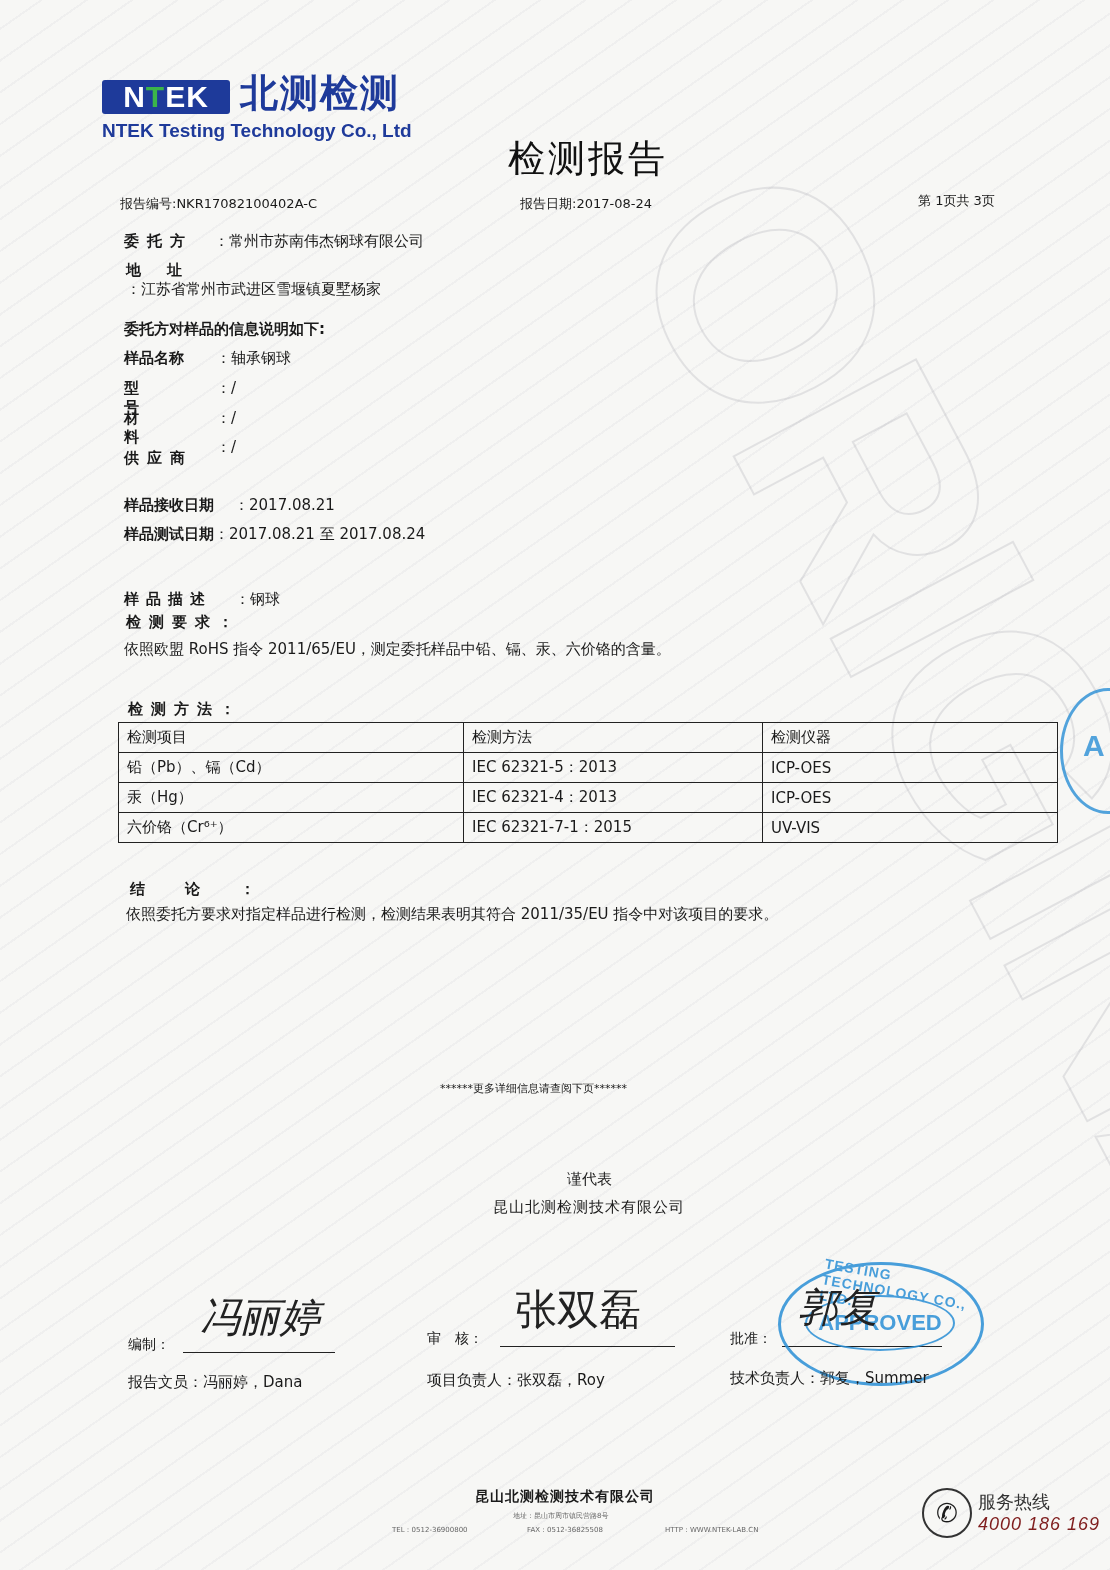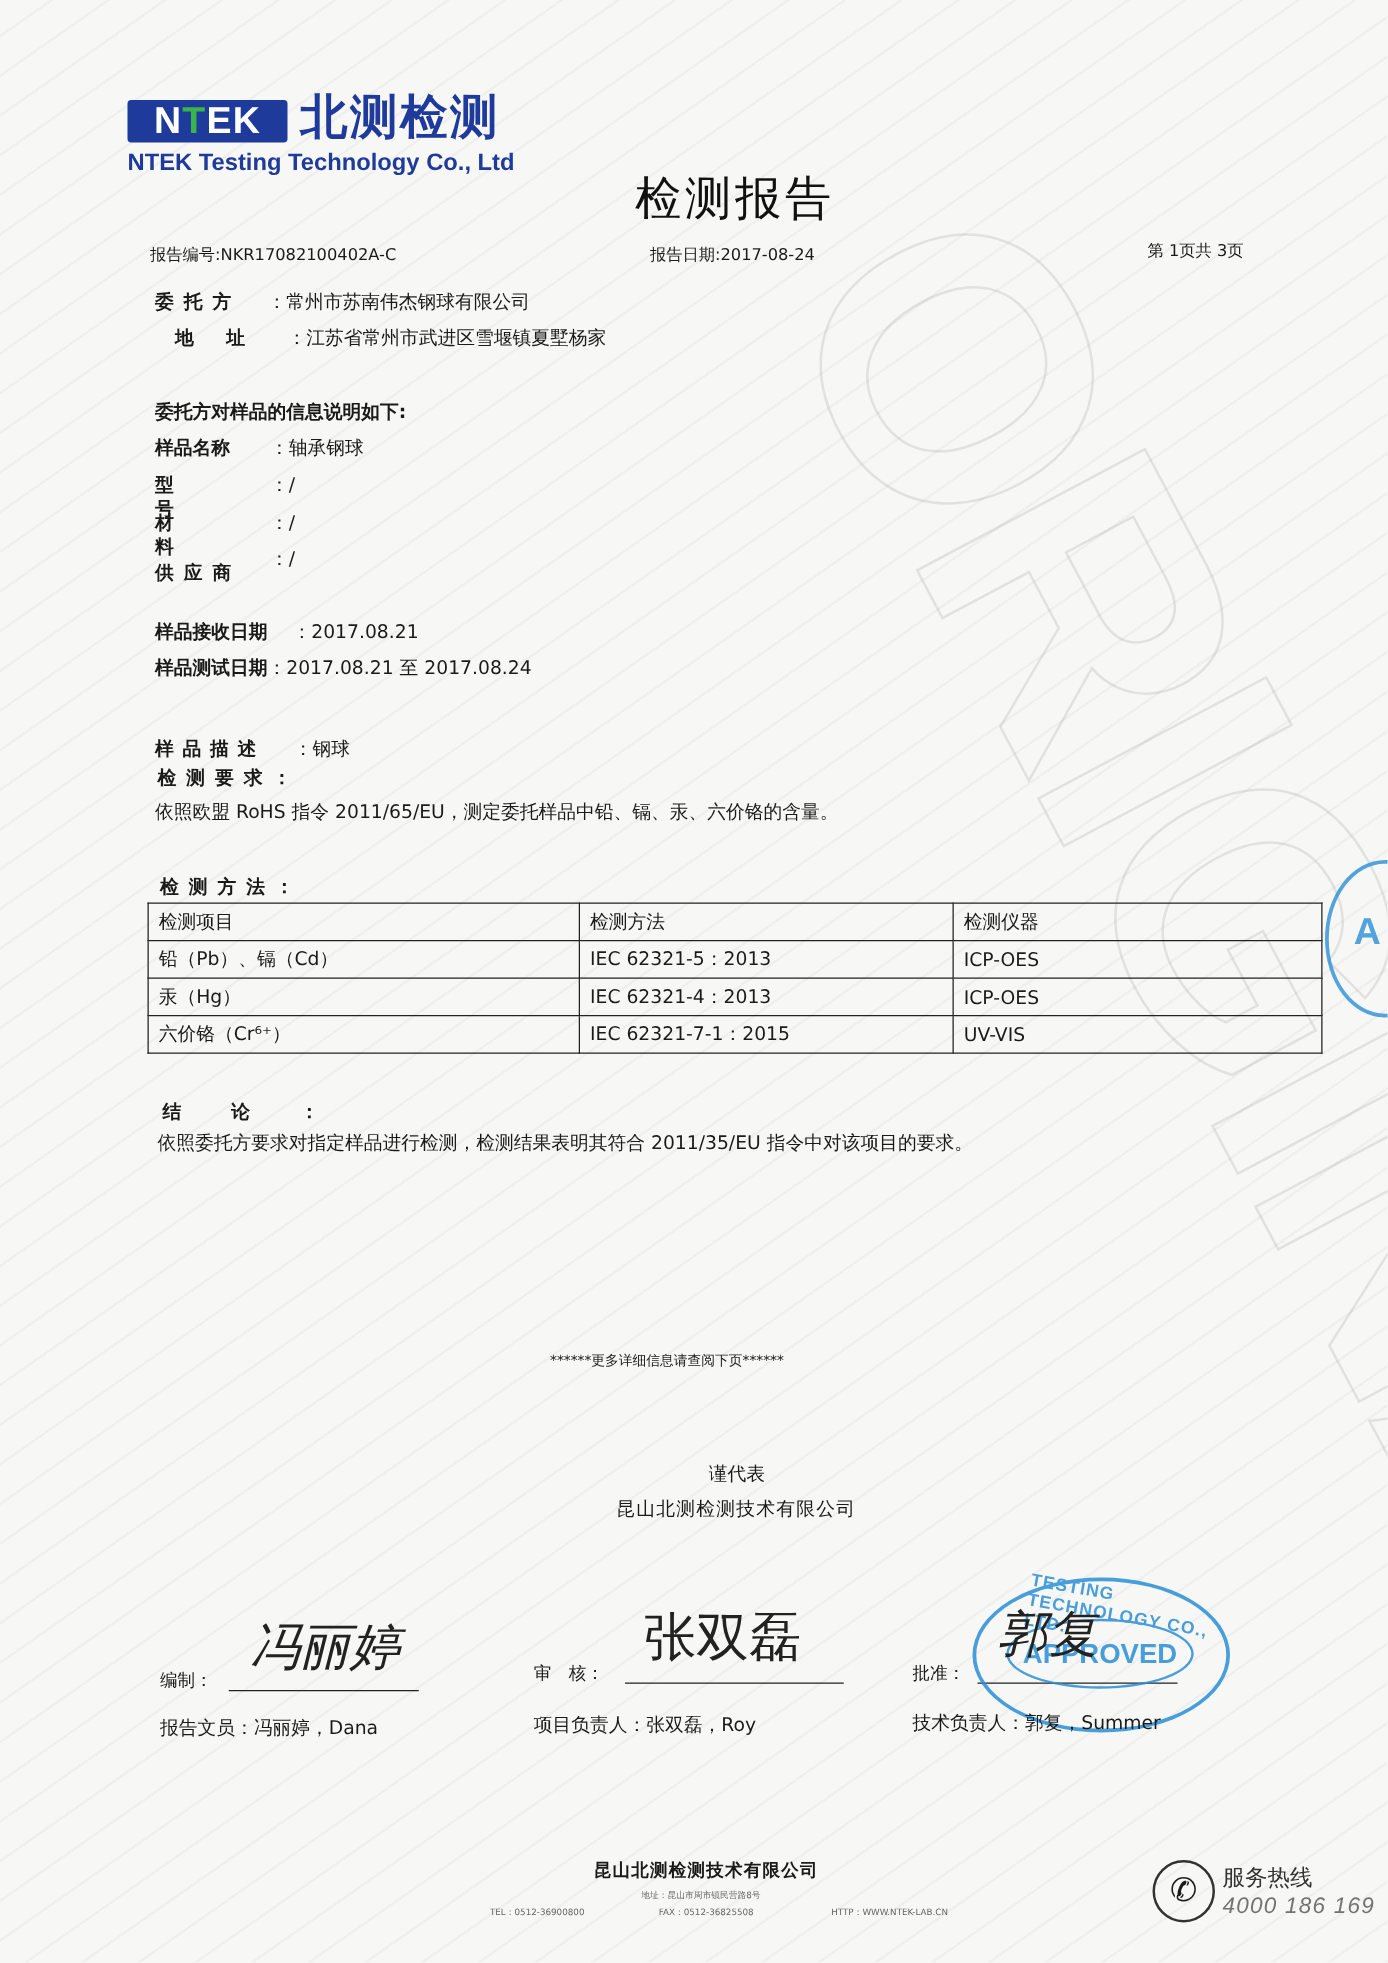--- a/index.html
+++ b/index.html
@@ -94,21 +94,21 @@
     left: 475px; top: 1488px; font-size: 14px; font-weight: bold; letter-spacing: 1px;
   }
   .footer-small { font-size: 7px; color: #666; }
   .hotline-icon {
     left: 922px; top: 1488px; width: 46px; height: 46px;
     border: 2px solid #333; border-radius: 50%;
     display: flex; align-items: center; justify-content: center; font-size: 26px;
   }
   .hotline-label { left: 978px; top: 1490px; font-size: 18px; color: #333; }
   .hotline-number {
-    left: 978px; top: 1514px; font-size: 18px; color: #737373; font-style: italic;
+    left: 978px; top: 1514px; font-size: 18px; color: #7f1d1d; font-style: italic;
     font-family: "Liberation Sans", sans-serif; letter-spacing: 1px;
   }
 </style>
 </head>
 <body>
 
 <div class="watermark-pattern"></div>
 <div class="watermark-original">ORIGINAL</div>
 
 <div class="abs logo-box">
@@ -121,21 +121,21 @@
 <div class="abs doc-title">检测报告</div>
 
 <div class="abs meta" style="left:120px;">报告编号:NKR17082100402A-C</div>
 <div class="abs meta" style="left:520px;">报告日期:2017-08-24</div>
 <div class="abs meta" style="left:918px; top:192px;">第 1页共 3页</div>
 
 <div class="abs field-row" style="left:124px; top:232px;">
   <span class="lbl spaced" style="width:90px;">委托方</span>
   <span>：常州市苏南伟杰钢球有限公司</span>
 </div>
-<div class="abs field-row" style="left:140px; top:261px;">
+<div class="abs field-row" style="left:126px; top:261px;flex-direction:column;">
   <span class="lbl" style="width:90px; letter-spacing:26px;">地址</span>
   <span>：江苏省常州市武进区雪堰镇夏墅杨家</span>
 </div>
 
 <div class="abs bold txt15" style="left:124px; top:320px;">委托方对样品的信息说明如下:</div>
 <div class="abs field-row" style="left:124px; top:349px;">
   <span class="lbl" style="width:92px;">样品名称</span>
   <span>：轴承钢球</span>
 </div>
 <div class="abs field-row" style="left:124px; top:379px;">

